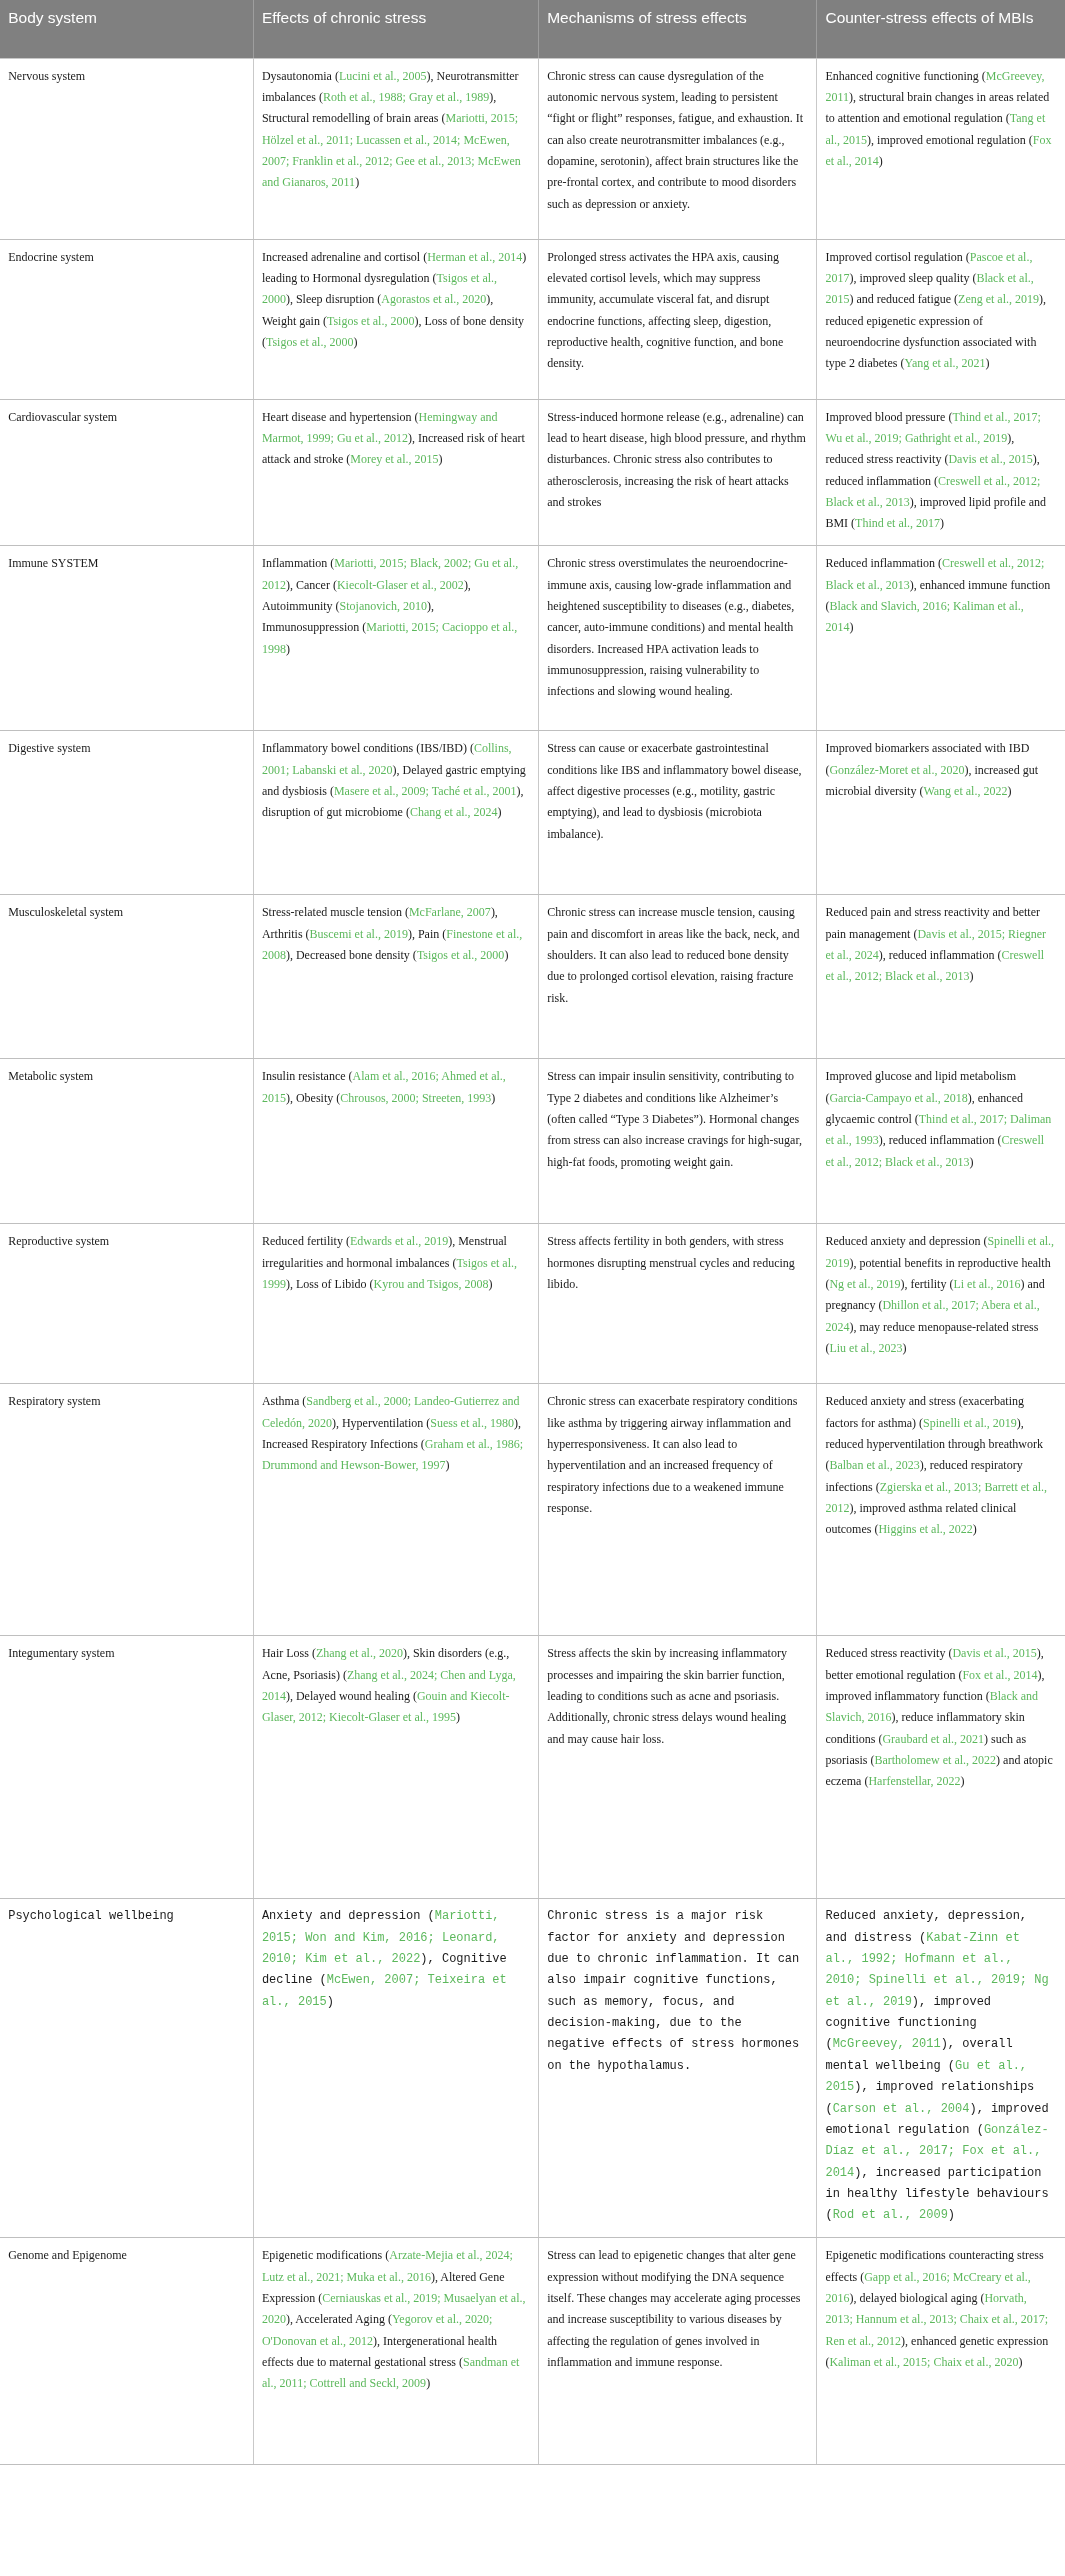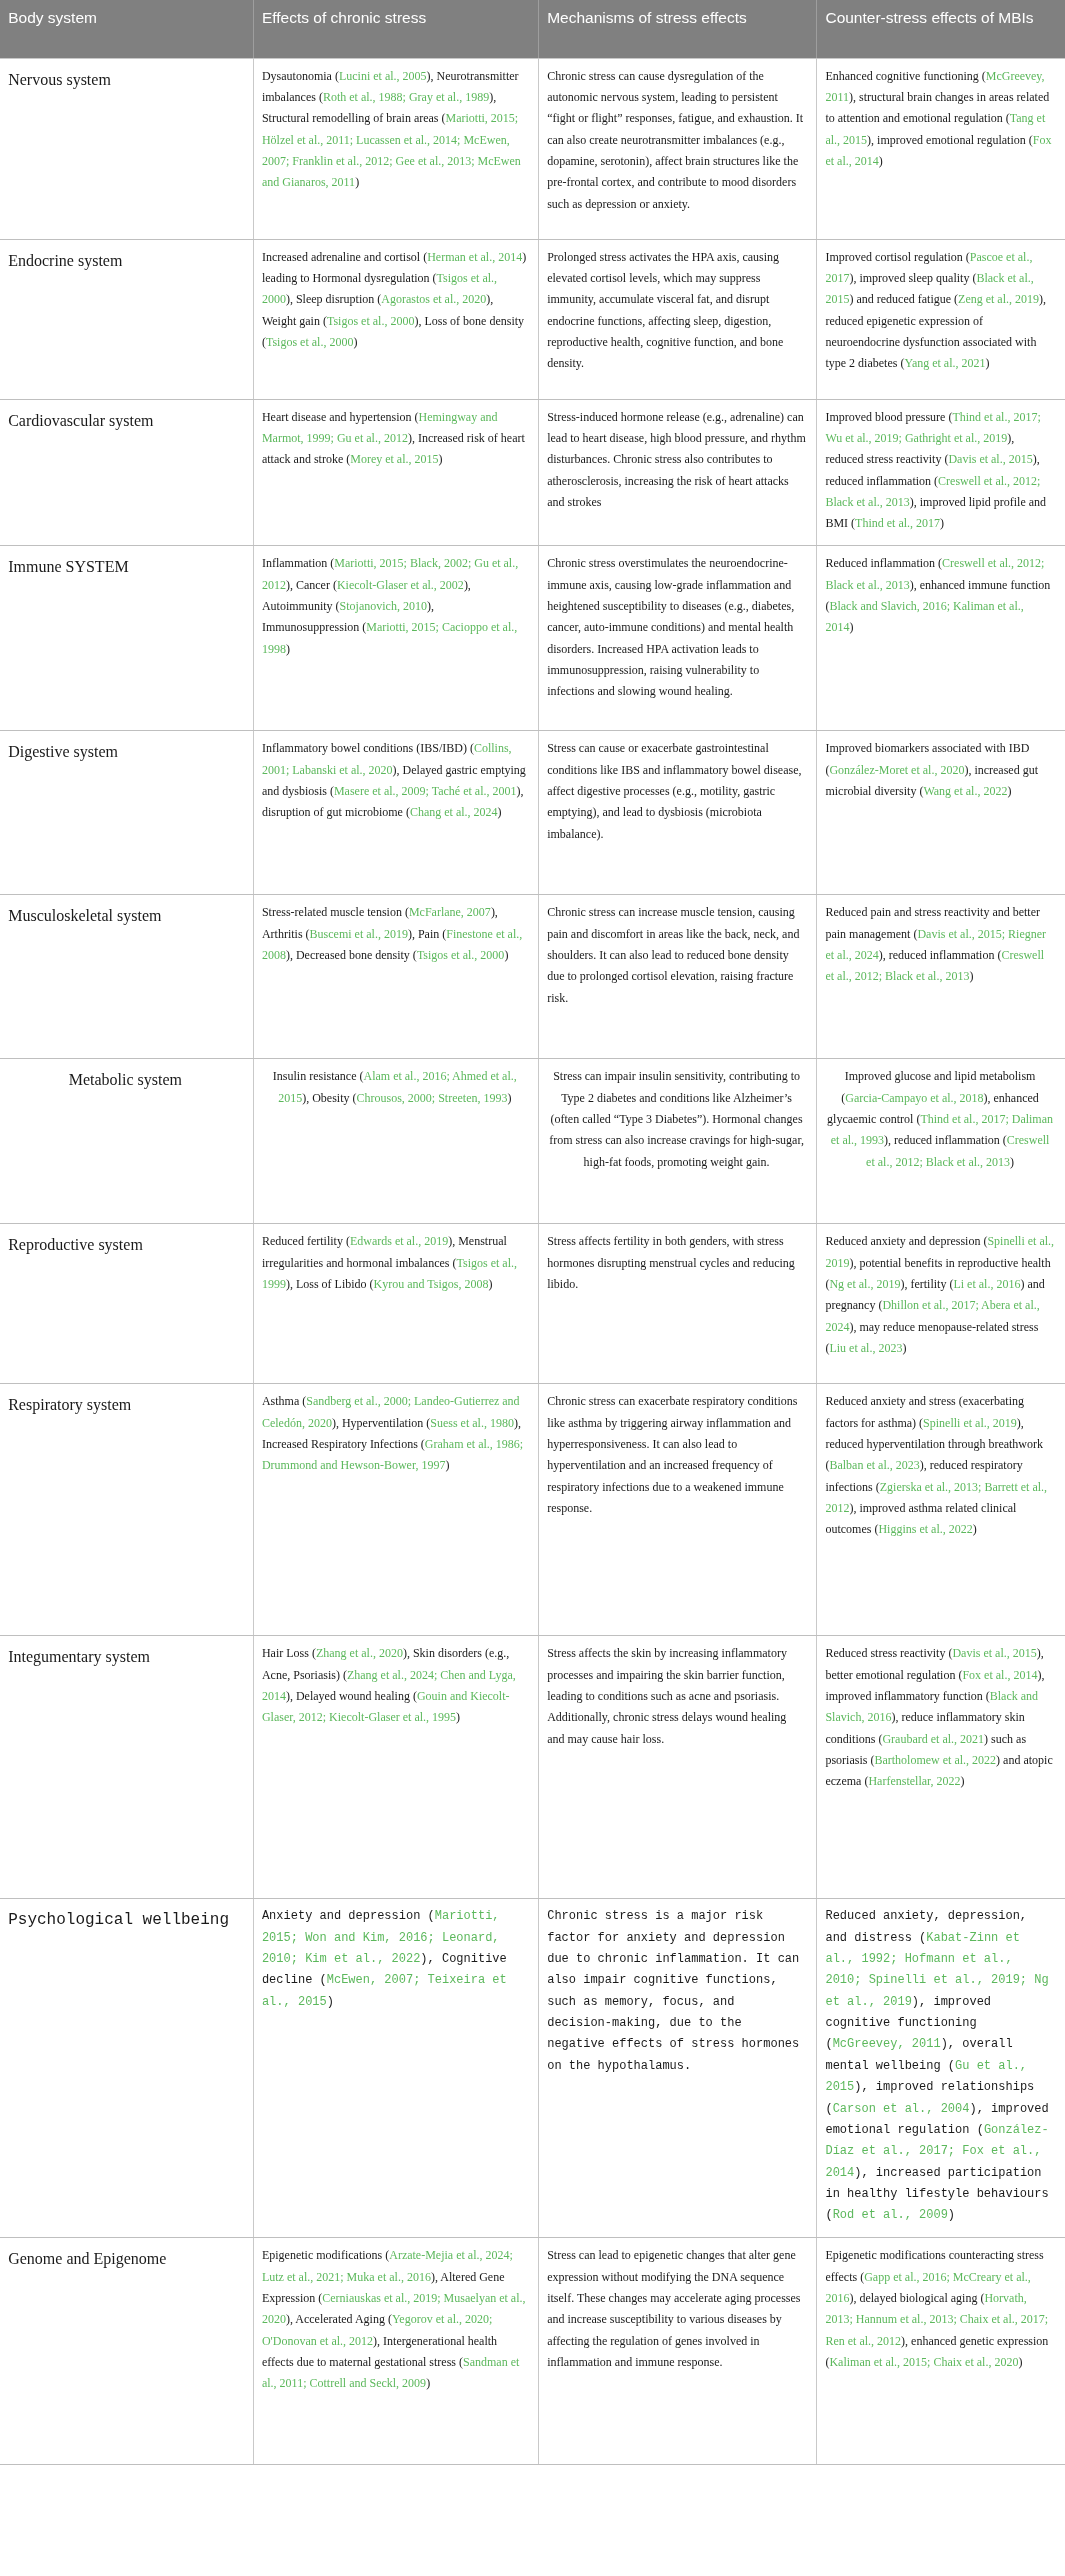--- a/index.html
+++ b/index.html
@@ -49,32 +49,32 @@
     padding: 7.2px 10.3px 10.3px 8.2px;
     border-right: 0.5px solid #c9c9c9;
     border-bottom: 0.5px solid #bfbfbf;
     background: #ffffff;
     box-sizing: border-box;
     overflow-wrap: break-word;
   }
   tbody td:last-child { border-right: none; }
   tbody tr:last-child td { border-bottom: 0.5px solid #bfbfbf; }
 
-  td.system-cell { font-size: 16px; }
+  td.system-cell { font-size: 12px; }
 
   .cite { color: #5cb85c; }
 
   
   tr.r0 td { height: 181px; }
   tr.r1 td { height: 160px; }
   tr.r2 td { height: 138px; margin-top: 28px; }
   tr.r3 td { height: 185px; }
   tr.r4 td { height: 164px; }
   tr.r5 td { height: 164px; }
-  tr.r6 td { height: 165px; text-align: center; }
+  tr.r6 td { height: 165px; }
   tr.r7 td { height: 160px; margin-left: 33px; }
   tr.r8 td { height: 252px; }
   tr.r9 td { height: 263px; }
   tr.r10 td { height: 282px; font-family: Liberation Mono, monospace; }
   tr.r11 td { height: 227px; }
 </style>
 </head>
 <body>
 
 <table class="stress-table">

